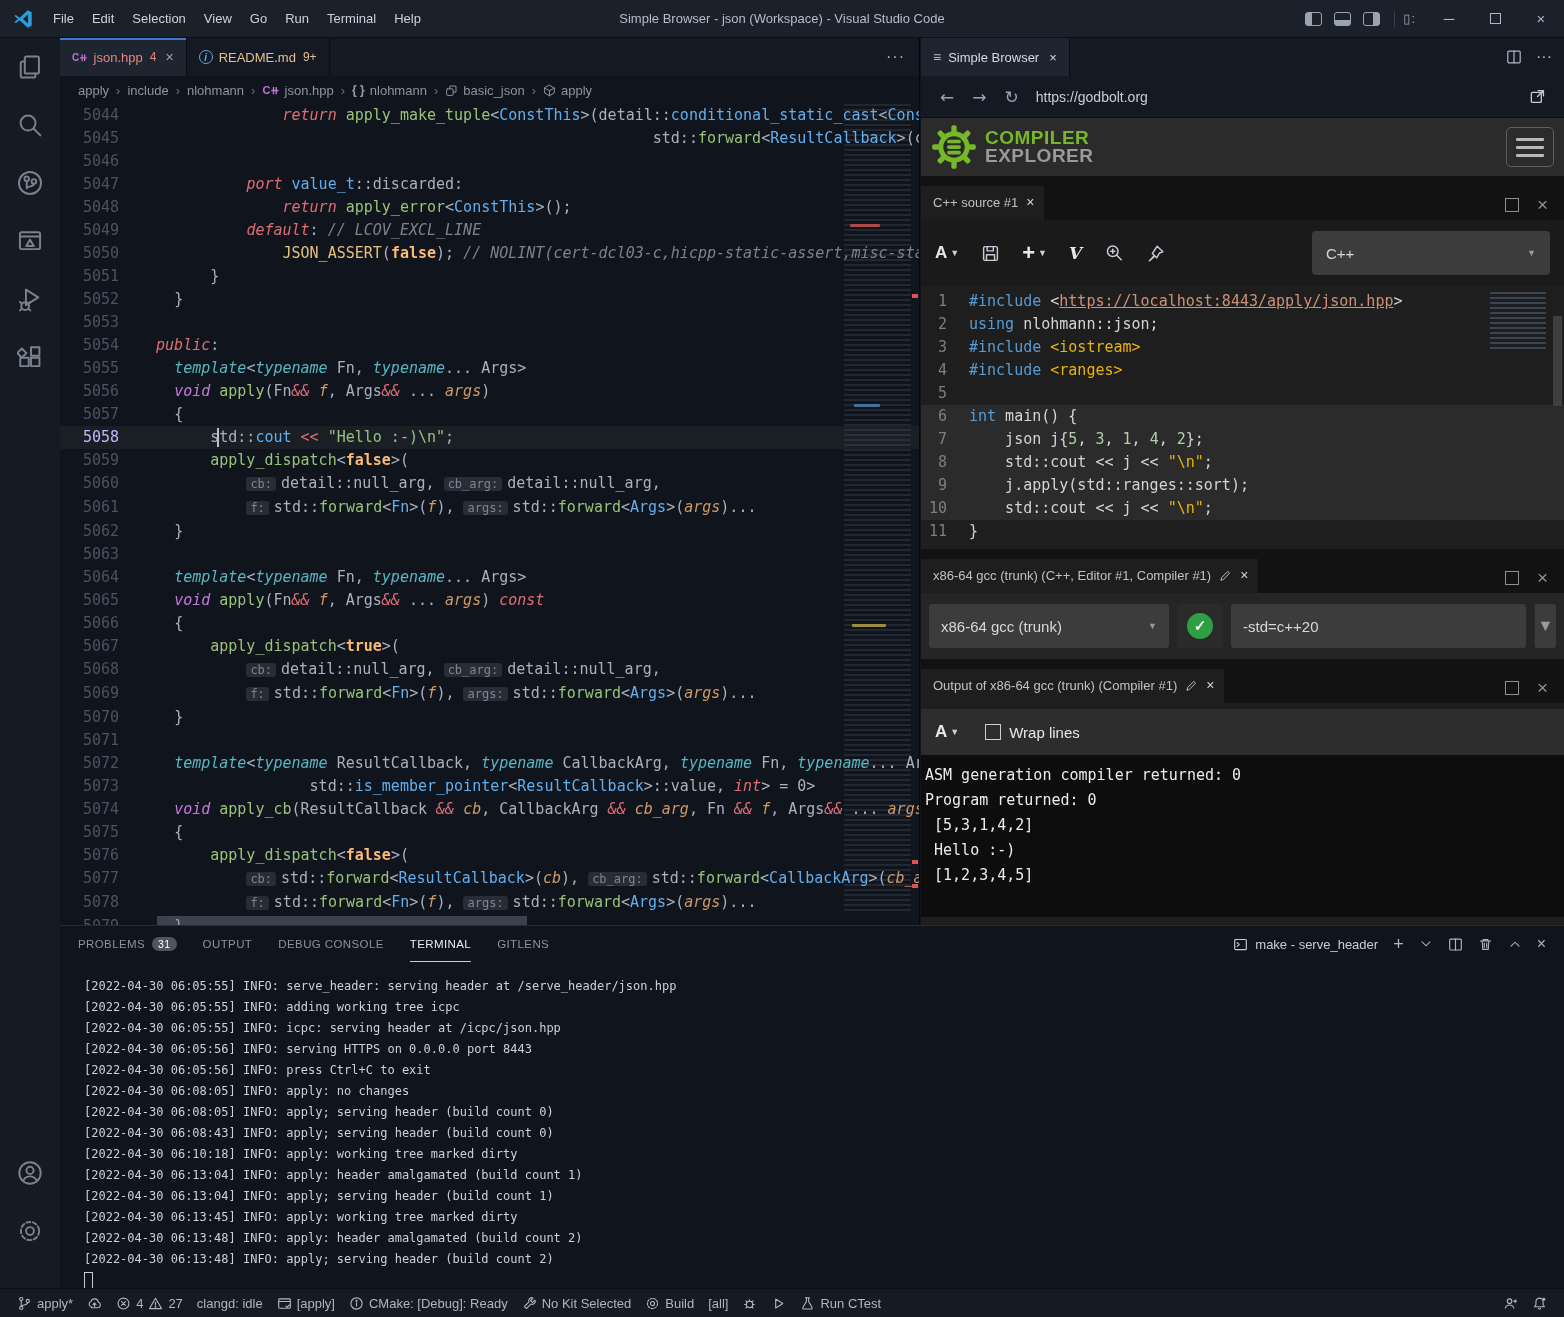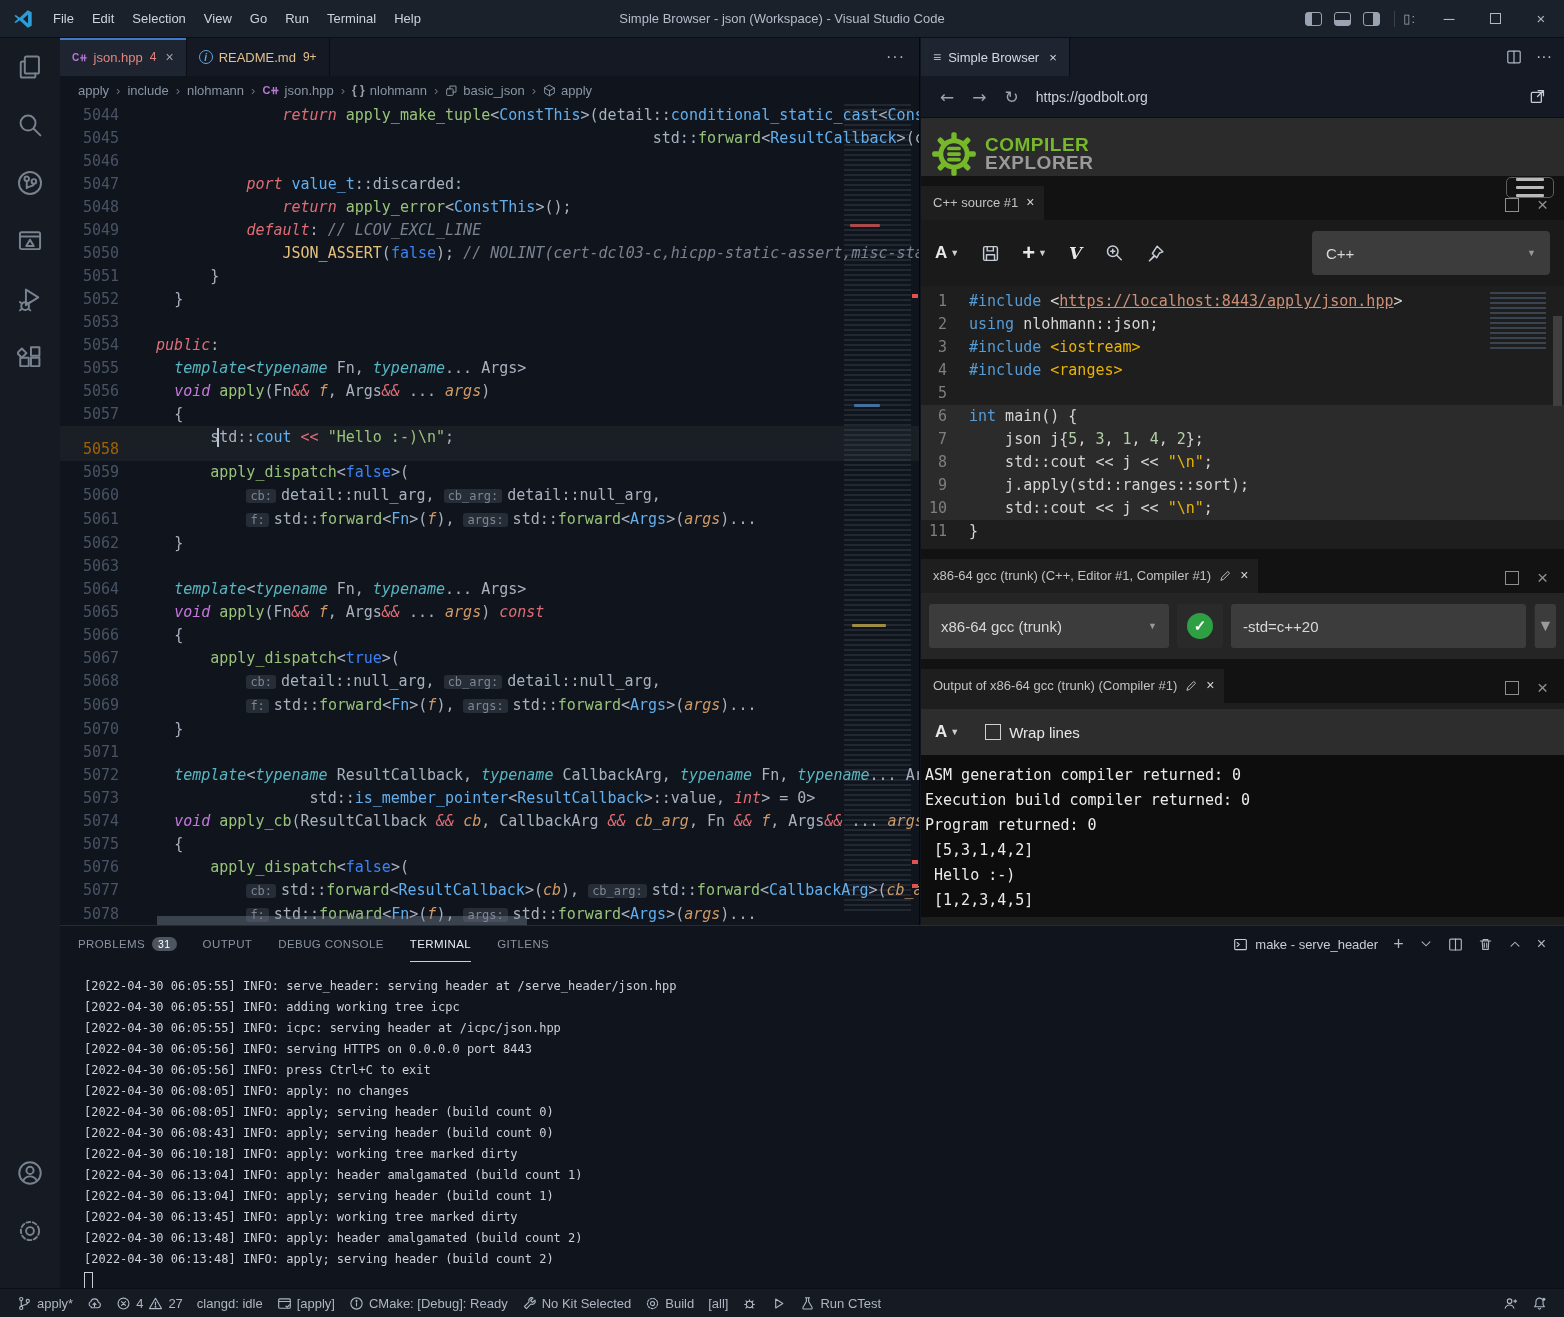--- a/index.html
+++ b/index.html
@@ -50,28 +50,28 @@
   .bc-item { display:flex; align-items:center; }
   .bci { margin-right:5px; display:inline-flex; }
   .bci-cpp { color:#b877d4; font-weight:bold; font-size:11px; }
   .bci-braces { color:#98a0ad; font-size:12px; font-weight:bold; }
 
   
   #code-area { position:relative; height:821px; overflow:hidden; font-family:"DejaVu Sans Mono","Liberation Mono",monospace; font-size:15px; line-height:23px; }
   .cl { display:flex; white-space:pre; position:relative; }
   .cl.cur { background:rgba(255,255,255,0.045); }
   .ln { flex:none; width:78px; text-align:right; padding-right:19px; color:#495364; }
-  .cl.cur .ln { color:#a16207;margin-top:12px; }
+  .cl.cur .ln { color:#c4b5fd; }
   .lc { white-space:pre; }
   .cursor-bar { position:absolute; left:157px; top:2px; width:2px; height:19px; background:#b9c2cf; }
   .tk-pl { color:#a9b1bf; } .tk-kw { color:#e06c75; font-style:italic; }
   .tk-kw2 { color:#c678dd; font-style:italic; } .tk-kwt { color:#56b6c2; font-style:italic; }
   .tk-fn { color:#98c379; } .tk-ty { color:#61afef; } .tk-st { color:#98c379; }
   .tk-pr { color:#d19a66; font-style:italic; } .tk-mc { color:#e5c07b; }
-  .tk-bl { color:#3b82f6; } .tk-cm { color:#7b8290; font-style:italic; }
+  .tk-bl { color:#fdba74;font-weight:bold; } .tk-cm { color:#7b8290; font-style:italic; }
   .tk-inlay { background:#272d37; color:#7d8694; border-radius:3px; padding:0 4px; font-size:12px; margin-right:5px; }
   #minimap { position:absolute; right:8px; top:0; width:67px; height:810px; opacity:.85;
     background:repeating-linear-gradient(180deg, rgba(150,162,180,.16) 0 2px, transparent 2px 5px);
   }
   .mm-fleck { position:absolute; height:3px; border-radius:1px; }
   #overview-ruler { position:absolute; right:0; top:0; width:8px; height:821px; }
   .ov-mark { position:absolute; right:1px; width:6px; height:4px; background:#e05252; }
   #hscroll { position:absolute; left:97px; bottom:0; width:370px; height:9px; background:rgba(130,140,155,.38); }
 
   
@@ -79,21 +79,21 @@
   #btabbar { height:38px; background:#141923; display:flex; }
   #btab { display:flex; align-items:center; padding:0 12px; background:#1e2531; font-size:13px; color:#d3dae3; border-right:1px solid #0a0e14;}
   #btab .licon { margin-right:7px; color:#aeb7c3; font-size:14px; }
   #bactions { margin-left:auto; display:flex; align-items:center; gap:14px; padding-right:12px; color:#aeb7c3; }
   #bnav { height:42px; background:#141923; display:flex; align-items:center; padding:0 10px; border-bottom:1px solid #0b0e13;}
   .nav-ico { color:#9aa3b0; font-size:17px; margin:0 9px; font-family:"DejaVu Sans",sans-serif; }
   #url-text { font-size:14px; color:#c8cfd9; margin-left:8px; }
   #ext-ico { margin-left:auto; margin-right:8px; }
 
   
-  #ce-nav { height:58px; background:#2b2b2b; display:flex; align-items:flex-start; padding:13px 10px;flex-direction:column; }
+  #ce-nav { height:58px; background:#2b2b2b; display:flex; align-items:center; padding:0 10px; }
   #ce-logo { display:flex; align-items:center; }
   #ce-logo-txt { margin-left:8px; font-weight:bold; font-size:19px; line-height:18px; letter-spacing:.5px; font-stretch:condensed;}
   #ce-logo-top { color:#76b82a; } #ce-logo-bot { color:#9a9a9a; }
   #hamburger { margin-left:auto; width:48px; height:40px; border:1px solid #5e5e5e; border-radius:5px;
     display:flex; flex-direction:column; justify-content:center; gap:5px; padding:0 9px;}
   #hamburger div { height:3px; background:#b9b9b9; border-radius:1px; }
   .pane-header { height:44px; background:#121212; display:flex; align-items:flex-end; }
   .pane-tab { background:#1e1e1e; color:#c2c2c2; font-size:13px; padding:8px 10px 10px 12px; display:flex; align-items:center; gap:8px; }
   .pane-tab svg { flex:none; }
   .pane-x { color:#d6d6d6; font-size:14px; }
@@ -520,21 +520,21 @@
       <span class="ce-tbtn">
           <span>A</span>
           <span class="ce-caret">▼</span>
         </span>
       <span id="wrap-lines">
         <span class="wrap-box"></span>
         <span>Wrap lines</span>
       </span>
     </div>
 
-    <div id="ce-output"><div>ASM generation compiler returned: 0</div><div>Execution build compiler returned: 0</div><div>Program returned: 0</div><div> [5,3,1,4,2]</div><div> Hello :-)</div><div> [1,2,3,4,5]</div></div>
+    <div id="ce-output"><div>ASM generation compiler returned: 0</div><div>Program returned: 0</div><div> [5,3,1,4,2]</div><div> Hello :-)</div><div> [1,2,3,4,5]</div></div>
   </div>
 
   <div id="panel">
     <div id="panel-header">
       <div id="panel-tabs" style="display:flex;height:36px;align-items:center;">
           <span class="ptab">
             <span>PROBLEMS</span>
             <span class="pbadge">31</span>
           </span>
           <span class="ptab">

